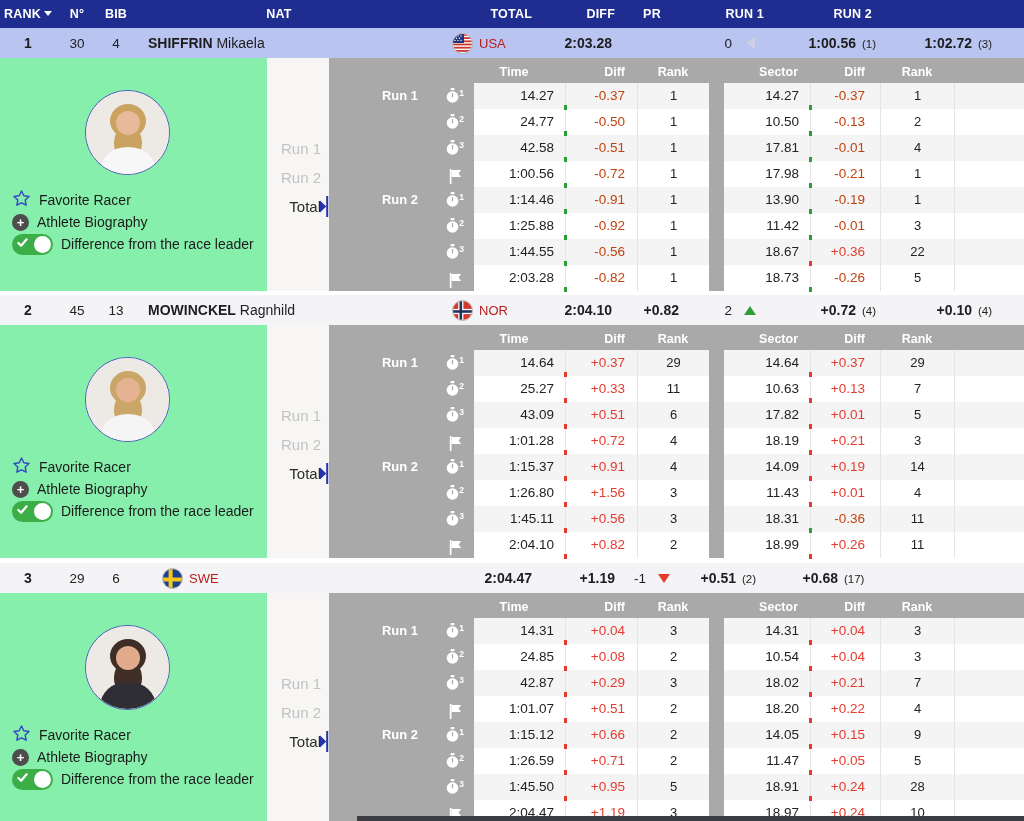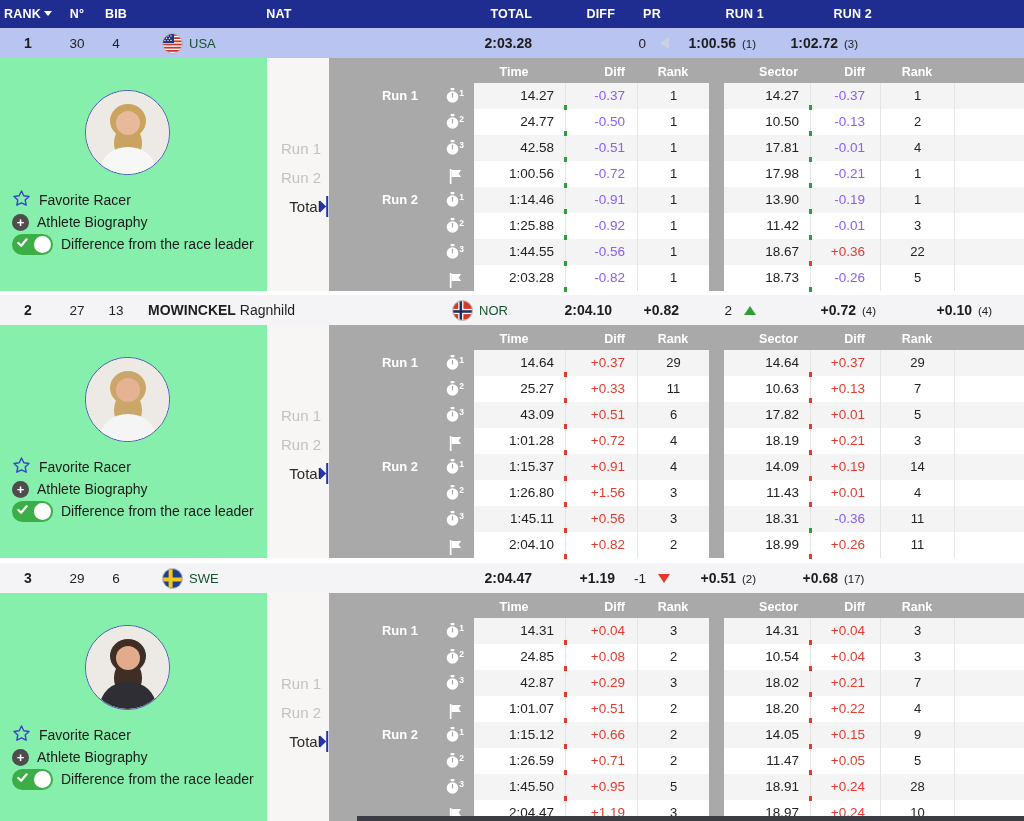--- a/index.html
+++ b/index.html
@@ -16,21 +16,21 @@
   .sort-arrow { display:inline-block; width:0; height:0; border-left:4px solid transparent; border-right:4px solid transparent; border-top:5px solid #fff; margin-left:3px; vertical-align:2px; }
 
   
   .racer-row { height:30px; font-size:14px; cursor:pointer; }
   .racer-row.leader { background:#b9c4f0; }
   .racer-row.plain { background:#f4f4f7; }
   .rv { font-size:13.5px; color:#222; }
   .rank-v { font-weight:bold; font-size:14px; }
   .name-cell { padding-left:14px; white-space:nowrap; }
   .name-last { font-weight:bold; } .name-first { }
-  .nat-cell { display:flex; align-items:center; padding-left:28px; gap:6px; font-size:13px; color:#14532d; }
+  .nat-cell { display:flex; align-items:center; padding-left:28px; gap:6px; font-size:13px; color:#b91c1c; }
   .flag { width:21px; height:21px; border-radius:50%; overflow:hidden; border:1px solid #b4b4b4; flex:0 0 auto; }
   .total-cell { text-align:right; padding-right:8px; font-weight:bold; font-size:14px; }
   .diff-cell { text-align:right; padding-right:5px; font-weight:bold; font-size:14px; }
   .pr-cell { display:flex; align-items:center; justify-content:flex-end; padding-right:12px; }
   .pr-num { font-size:13.5px; text-align:right; min-width:20px; }
   .pr-arrow { width:16px; display:flex; justify-content:center; margin-left:10px; }
   .pr-arrow i { display:block; width:0; height:0; }
   .pr-arrow.arrow-up i { border-left:6px solid transparent; border-right:6px solid transparent; border-bottom:9px solid #2f9e38; }
   .pr-arrow.arrow-down i { border-left:6px solid transparent; border-right:6px solid transparent; border-top:9px solid #e43b2e; }
   .pr-arrow.arrow-neutral i { border-top:6px solid transparent; border-bottom:6px solid transparent; border-right:9px solid #ccd0e2; }
@@ -71,21 +71,21 @@
   .c-run { text-align:right; padding-right:17px; color:#fff; font-weight:bold; font-size:13px; }
   .c-icon { display:flex; align-items:center; justify-content:center; }
   .c-time { text-align:right; padding-right:11px; color:#222; }
   .c-diff { text-align:right; padding-right:12px; border-left:1px solid #e4e4e4; }
   .c-rank { text-align:center; border-left:1px solid #e4e4e4; font-size:13px; color:#222; }
   .c-gap { background:transparent; }
   .c-sector { text-align:right; padding-right:11px; color:#222; }
   .c-sdiff { text-align:right; padding-right:15px; border-left:1px solid #e4e4e4; }
   .c-srank { text-align:center; border-left:1px solid #e4e4e4; font-size:13px; color:#222; }
   .c-fill { border-left:1px solid #e4e4e4; }
-  .neg { color:#8b5cf6; } .pos { color:#e43b2e; }
+  .neg { color:#c2410c; } .pos { color:#e43b2e; }
   .tick { position:absolute; right:-2px; bottom:-1px; width:3px; height:5px; z-index:2; }
   .tick.neg { background:#2e9e3a; } .tick.pos { background:#e43b2e; }
   .sw { position:relative; display:inline-block; width:17px; height:16px; }
   .sw svg { position:absolute; left:0; top:0; }
   .sw b { position:absolute; right:-1px; bottom:-2px; color:#fff; font-size:8.5px; font-weight:bold; }
   .flg { display:inline-block; height:15px; }
 
   .bottom-bar { position:fixed; left:357px; right:0; bottom:0; height:5px; background:#3c3c45; z-index:5; }
 </style>
 </head>
@@ -101,20 +101,21 @@
   <div class="th t-c">PR</div>
   <div class="th t-r th-run1">RUN 1</div>
   <div class="th t-r th-run2">RUN 2</div>
 </div>
 
 <div id="sections">
     <div class="grid-row racer-row leader">
       <div class="t-c rank-v">1</div>
       <div class="t-c rv">30</div>
       <div class="t-c rv">4</div>
+      <div class="name-cell"><span class="name-last">SHIFFRIN</span> <span class="name-first">Mikaela</span></div>
       <div class="nat-cell">
         <span class="flag"><svg width="21" height="21" viewBox="0 0 21 21">
             <rect width="21" height="21" fill="#fff"></rect>
             <g fill="#c8372d">
               <rect y="0" width="21" height="1.8"></rect>
               <rect y="3.2" width="21" height="1.8"></rect>
               <rect y="6.4" width="21" height="1.8"></rect>
               <rect y="9.6" width="21" height="1.8"></rect>
               <rect y="12.8" width="21" height="1.8"></rect>
               <rect y="16" width="21" height="1.8"></rect>
@@ -361,21 +362,21 @@
           <div class="c-sector cell">18.73<i class="tick neg"></i></div>
           <div class="c-sdiff cell neg">-0.26</div>
           <div class="c-srank cell">5</div>
           <div class="c-fill cell"></div>
         </div>
       </div>
     </div>
     <div class="sec-gap4"></div>
     <div class="grid-row racer-row plain">
       <div class="t-c rank-v">2</div>
-      <div class="t-c rv">27</div>
+      <div class="t-c rv">45</div>
       <div class="t-c rv">13</div>
       <div class="name-cell"><span class="name-last">MOWINCKEL</span> <span class="name-first">Ragnhild</span></div>
       <div class="nat-cell">
         <span class="flag"><svg width="21" height="21" viewBox="0 0 21 21">
             <rect width="21" height="21" fill="#d3382b"></rect>
             <rect x="5.2" width="5.2" height="21" fill="#fff"></rect>
             <rect y="7.9" width="21" height="5.2" fill="#fff"></rect>
             <rect x="6.5" width="2.6" height="21" fill="#22315e"></rect>
             <rect y="9.2" width="21" height="2.6" fill="#22315e"></rect>
           </svg></span>

